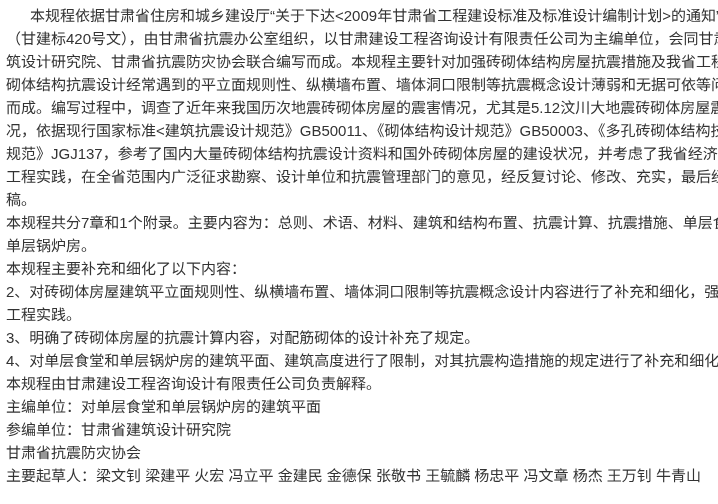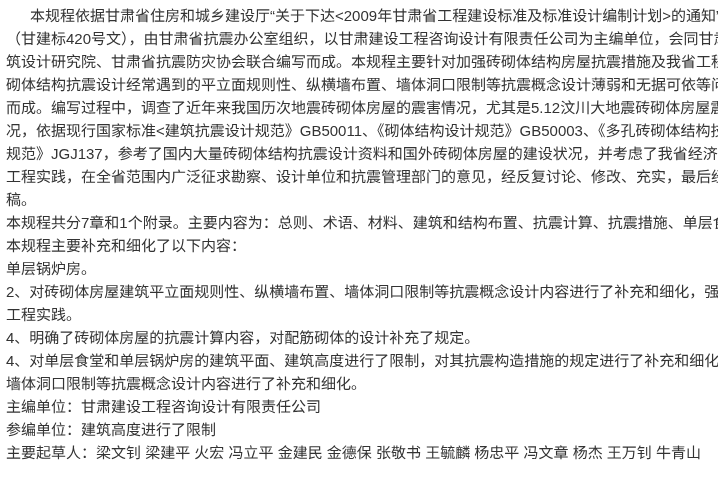--- a/index.html
+++ b/index.html
@@ -38,23 +38,24 @@
   <div class="line indent">本规程依据甘肃省住房和城乡建设厅“关于下达&lt;2009年甘肃省工程建设标准及标准设计编制计划&gt;的通知”</div>
   <div class="line">（甘建标420号文），由甘肃省抗震办公室组织，以甘肃建设工程咨询设计有限责任公司为主编单位，会同甘肃省建</div>
   <div class="line">筑设计研究院、甘肃省抗震防灾协会联合编写而成。本规程主要针对加强砖砌体结构房屋抗震措施及我省工程实践中</div>
   <div class="line">砌体结构抗震设计经常遇到的平立面规则性、纵横墙布置、墙体洞口限制等抗震概念设计薄弱和无据可依等问题编写</div>
   <div class="line">而成。编写过程中，调查了近年来我国历次地震砖砌体房屋的震害情况，尤其是5.12汶川大地震砖砌体房屋震害情</div>
   <div class="line">况，依据现行国家标准&lt;建筑抗震设计规范》GB50011、《砌体结构设计规范》GB50003、《多孔砖砌体结构技术</div>
   <div class="line">规范》JGJ137，参考了国内大量砖砌体结构抗震设计资料和国外砖砌体房屋的建设状况，并考虑了我省经济条件和</div>
   <div class="line">工程实践，在全省范围内广泛征求勘察、设计单位和抗震管理部门的意见，经反复讨论、修改、充实，最后经审查定</div>
   <div class="line">稿。</div>
   <div class="line">本规程共分7章和1个附录。主要内容为：总则、术语、材料、建筑和结构布置、抗震计算、抗震措施、单层食堂和</div>
+  <div class="line">单层锅炉房。</div>
   <div class="line">本规程主要补充和细化了以下内容：</div>
-  <div class="line">单层锅炉房。</div>
   <div class="line">2、对砖砌体房屋建筑平立面规则性、纵横墙布置、墙体洞口限制等抗震概念设计内容进行了补充和细化，强化了抗</div>
   <div class="line">工程实践。</div>
-  <div class="line">4、明确了砖砌体房屋的抗震计算内容，对配筋砌体的设计补充了规定。</div>
+  <div class="line">3、明确了砖砌体房屋的抗震计算内容，对配筋砌体的设计补充了规定。</div>
   <div class="line">4、对单层食堂和单层锅炉房的建筑平面、建筑高度进行了限制，对其抗震构造措施的规定进行了补充和细化。</div>
-  <div class="line">墙体洞口限制等抗震概念设计内容进行了补充和细化。</div>
-  <div class="line">主编单位：甘肃建设工程咨询设计有限责任公司</div>
-  <div class="line">参编单位：建筑高度进行了限制</div>
+  <div class="line">本规程由甘肃建设工程咨询设计有限责任公司负责解释。</div>
+  <div class="line">主编单位：对单层食堂和单层锅炉房的建筑平面</div>
+  <div class="line">参编单位：甘肃省建筑设计研究院</div>
+  <div class="line">甘肃省抗震防灾协会</div>
   <div class="line">主要起草人：梁文钊 梁建平 火宏 冯立平 金建民 金德保 张敬书 王毓麟 杨忠平 冯文章 杨杰 王万钊 牛青山</div>
 </div>
 
 </body></html>

